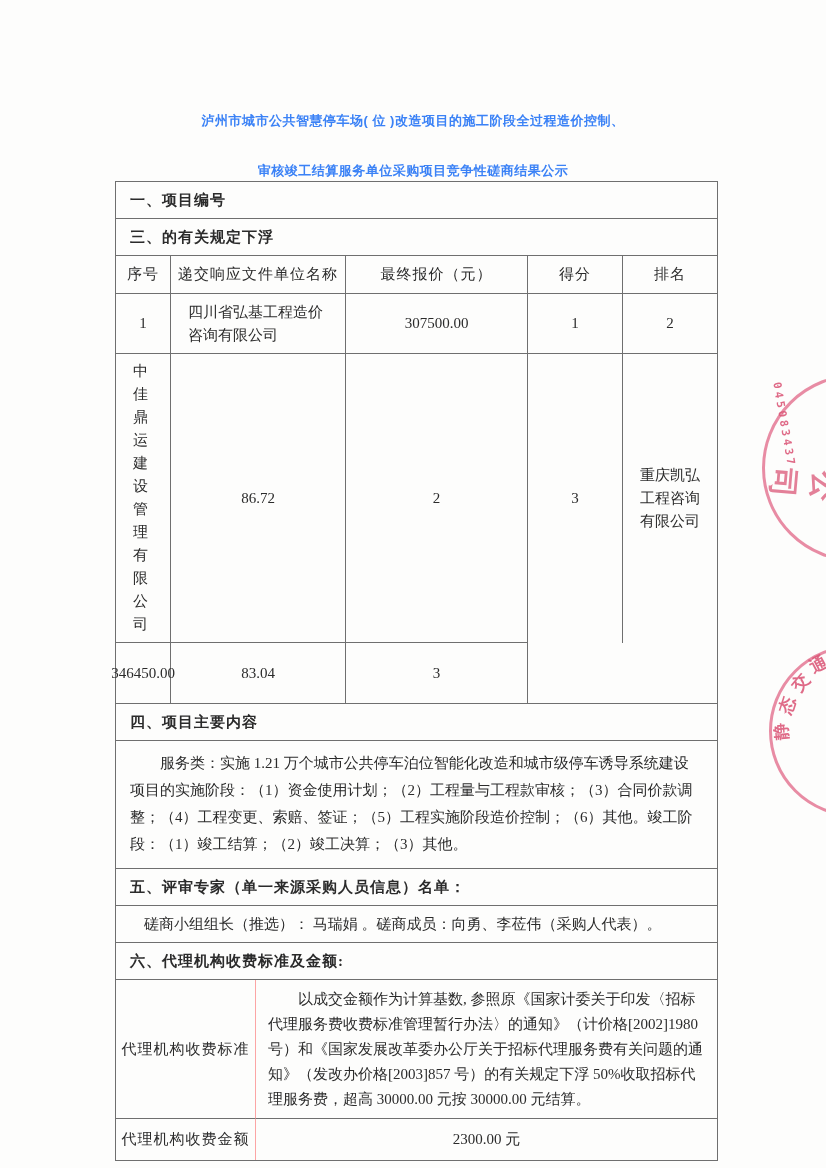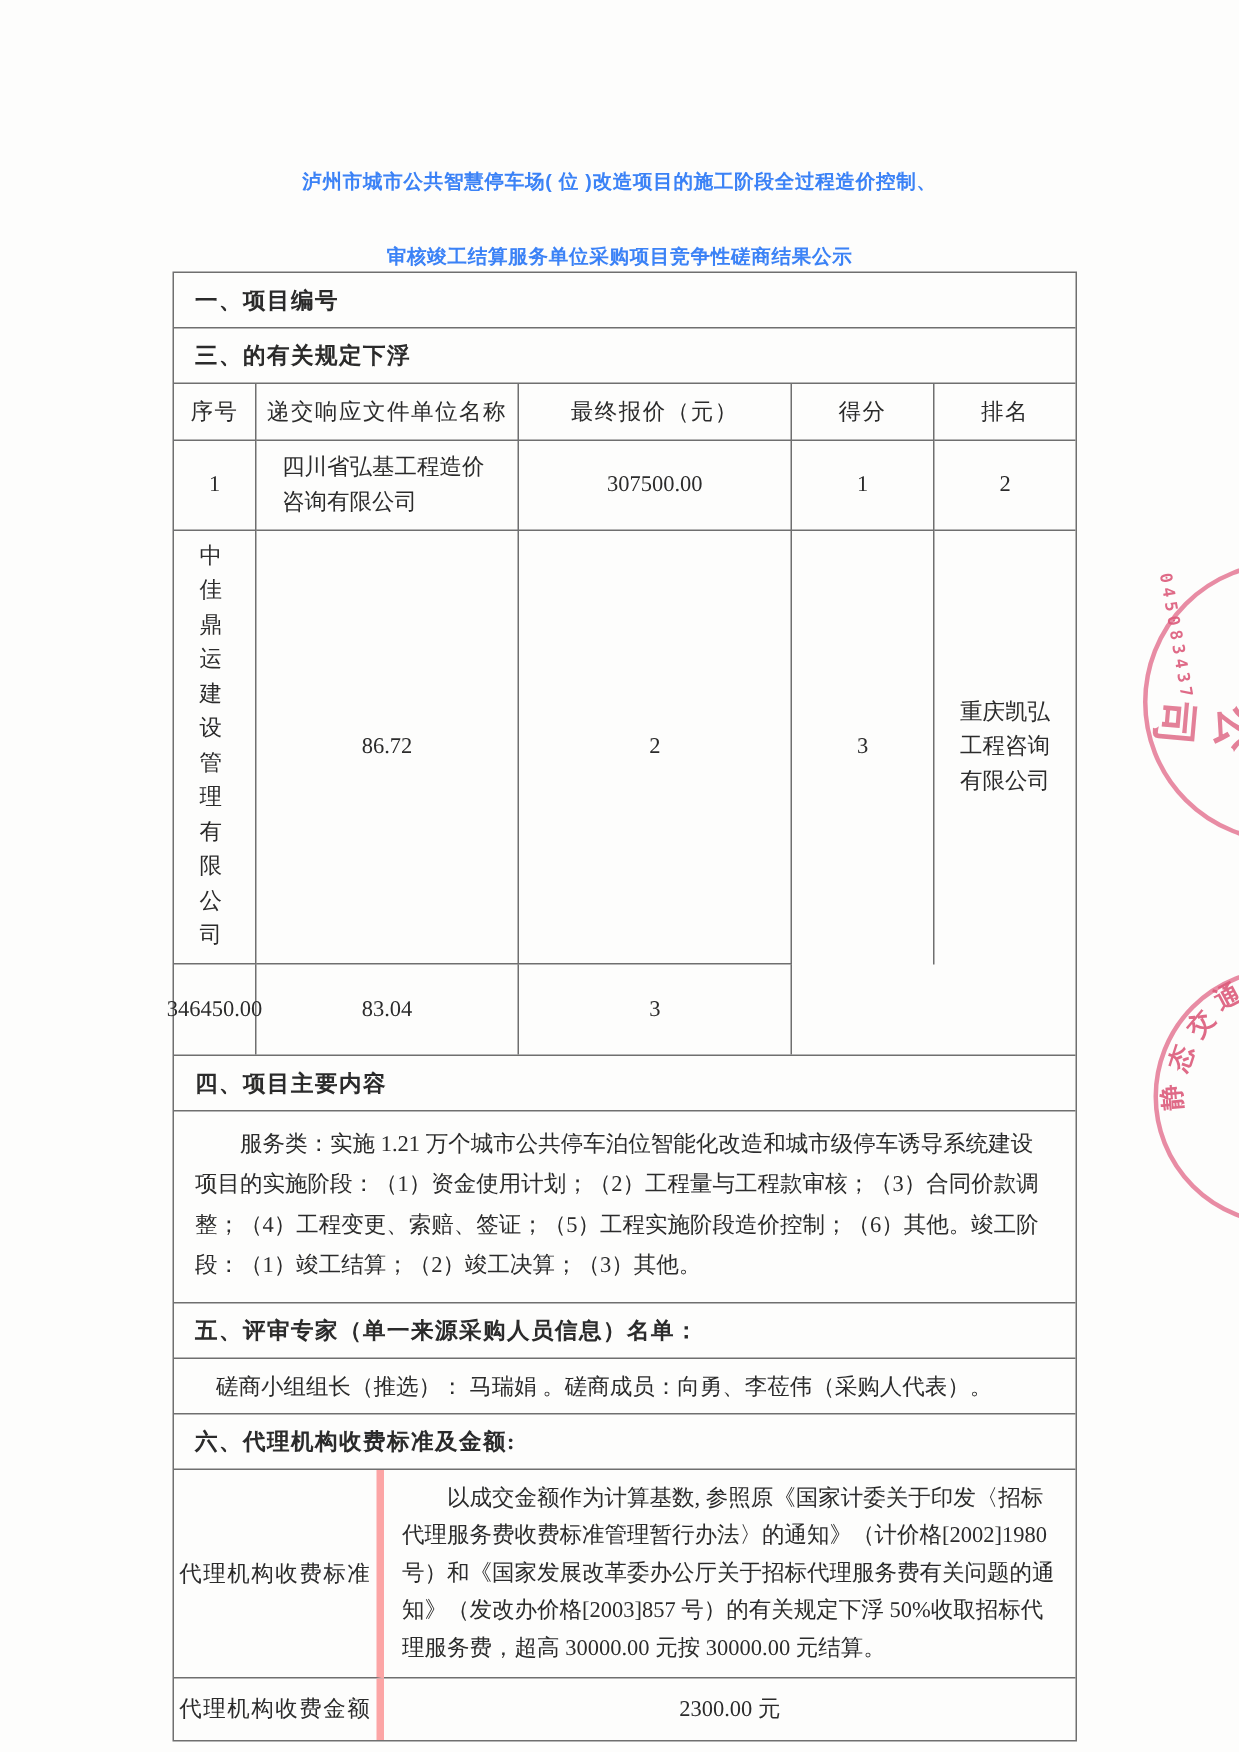--- a/index.html
+++ b/index.html
@@ -55,21 +55,21 @@
   }
   .results .cell:nth-child(5n){border-right:none;}
   .results .cell.hdr{height:38px;letter-spacing:1px;}
   .results .cell.body{min-height:60px;}
   .results .cell.company{padding:6px 17px;line-height:23px;}
   .results .cell.last-row{border-bottom:none;}
   .results-wrap{border-bottom:1px solid #6f6f6f;}
   
   .fee-grid{display:grid;grid-template-columns:140px 1fr;}
   .fee-grid .fcell{
-    border-right:5px solid #fca5a5;
+    border-right:1px solid #fca5a5;
     border-bottom:1px solid #6f6f6f;
     box-sizing:border-box;
   }
   .fee-grid .fcell:nth-child(2n){border-right:none;}
   .fee-grid .fcell.lastrow{border-bottom:none;}
   .fee-label{display:flex;align-items:center;justify-content:center;text-align:center;letter-spacing:1px;}
   .fee-text{padding:7px 12px 6px 12px;line-height:25px;text-indent:2em;margin:0;}
   .fee-amount{display:flex;align-items:center;justify-content:center;height:41px;}
   
   .seal{position:absolute;border-radius:50%;border:3px solid rgba(226,108,138,0.78);box-sizing:border-box;}

